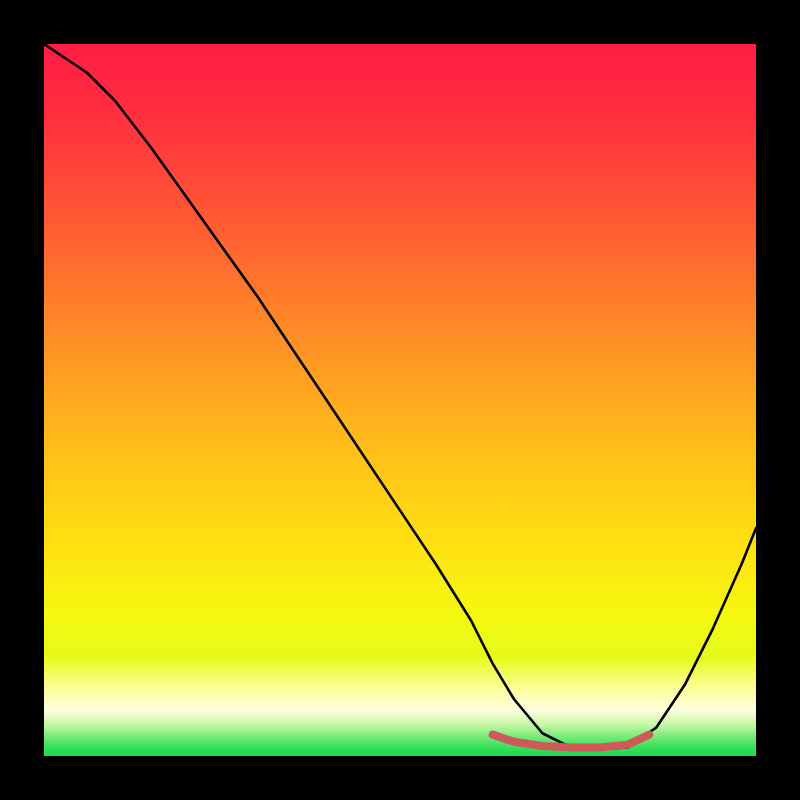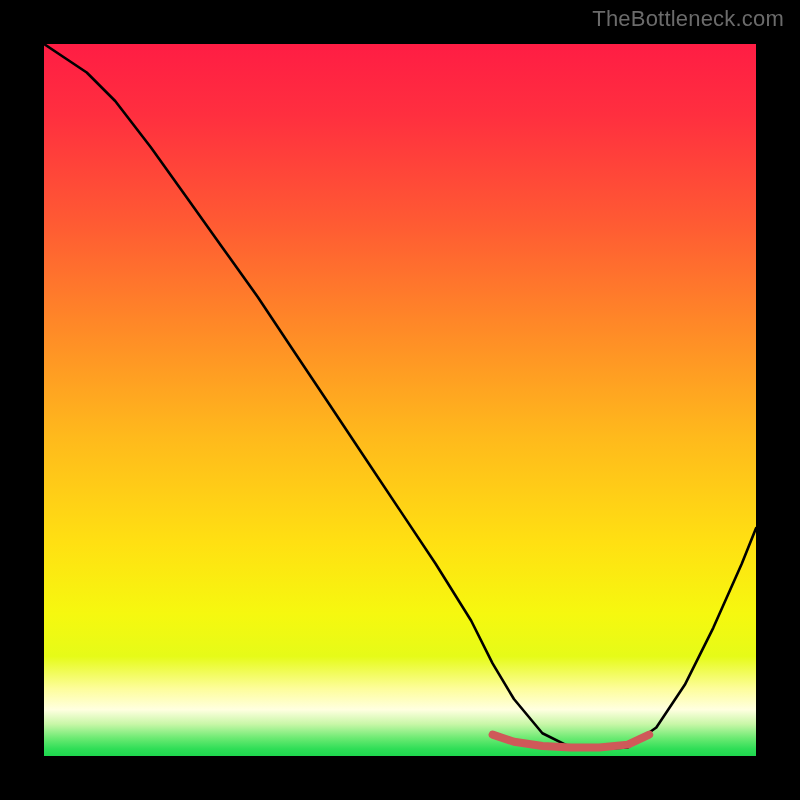--- a/index.html
+++ b/index.html
@@ -49,21 +49,20 @@
     font-size: 22px;
     font-weight: 500;
     letter-spacing: 0.2px;
     user-select: none;
   }
 </style>
 </head>
 <body>
 
 <div class="frame">
-  <div class="watermark">TheBottleneck.com</div>
 
   <div class="plot-area">
     <svg class="gradient-bg" viewBox="0 0 712 712" preserveAspectRatio="none">
       <defs>
         <linearGradient id="bgGrad" x1="0" y1="0" x2="0" y2="1">
             <stop offset="0%" stop-color="#ff1d44"></stop>
             <stop offset="10%" stop-color="#ff2f3f"></stop>
             <stop offset="25%" stop-color="#ff5a33"></stop>
             <stop offset="40%" stop-color="#ff8a27"></stop>
             <stop offset="55.00000000000001%" stop-color="#ffb91c"></stop>

